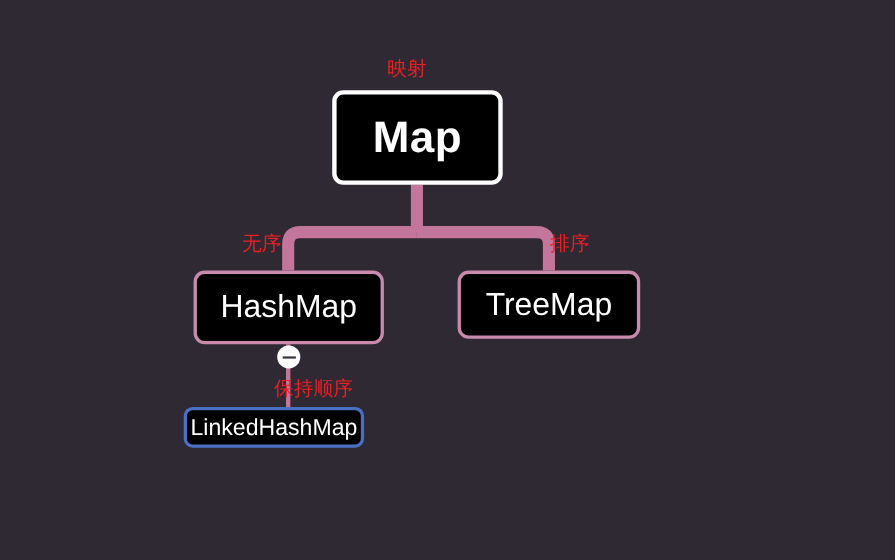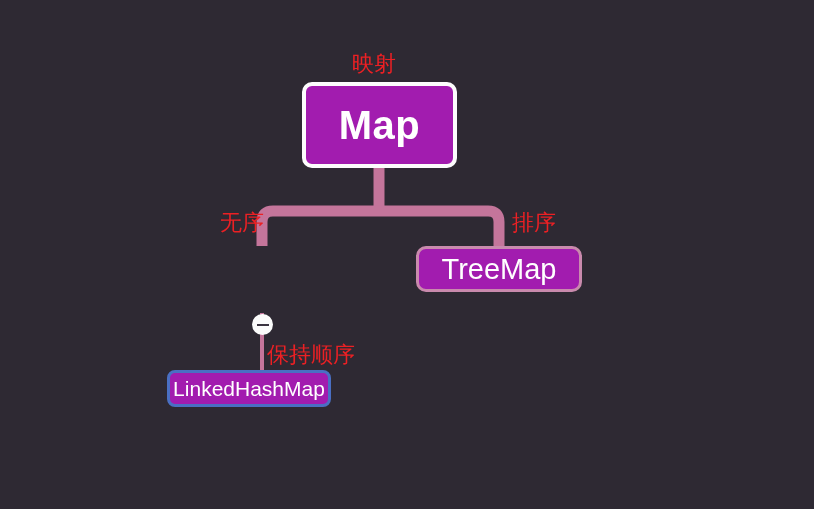--- a/index.html
+++ b/index.html
@@ -21,21 +21,21 @@
   svg.connectors {
     position: absolute;
     left: 0;
     top: 0;
     width: 814px;
     height: 509px;
   }
   .node {
     position: absolute;
     box-sizing: border-box;
-    background: #a21caf;
+    background: #000000;
     display: flex;
     align-items: center;
     justify-content: center;
     color: #ffffff;
     white-space: nowrap;
   }
   .node-root {
     left: 302px;
     top: 82px;
     width: 155px;
@@ -52,45 +52,45 @@
     width: 173px;
     height: 67px;
     border: 3px solid #c98aad;
     border-radius: 10px;
     font-size: 29px;
   }
   .node-tree {
     left: 416px;
     top: 246px;
     width: 166px;
-    height: 46px;
+    height: 62px;
     border: 3px solid #c98aad;
     border-radius: 10px;
     font-size: 29px;
   }
   .node-linked {
     left: 167px;
     top: 370px;
     width: 164px;
     height: 37px;
     border: 3px solid #4a6fc3;
     border-radius: 8px;
     font-size: 21px;
   }
   .edge-label {
     position: absolute;
     color: #ec2024;
-    font-size: 22px;
+    font-size: 18px;
     white-space: nowrap;
     line-height: 1;
   }
   .label-map     { left: 352px; top: 53px; }
   .label-unorder { left: 220px; top: 212px; }
-  .label-order   { left: 512px; top: 212px; }
-  .label-keep    { left: 267px; top: 344px; }
+  .label-order   { left: 500px; top: 212px; }
+  .label-keep    { left: 249px; top: 344px; }
   .collapse-btn {
     position: absolute;
     left: 252px;
     top: 314px;
     width: 21px;
     height: 21px;
     border-radius: 50%;
     background: #fbfbfb;
     box-sizing: border-box;
     display: flex;
@@ -124,20 +124,23 @@
   <div class="edge-label label-map">映射</div>
 
   <div class="node node-root">
     <span>Map</span>
   </div>
 
   <div class="edge-label label-unorder">无序</div>
 
   <div class="edge-label label-order">排序</div>
 
+  <div class="node node-hash">
+    <span>HashMap</span>
+  </div>
 
   <div class="node node-tree">
     <span>TreeMap</span>
   </div>
 
   <div class="collapse-btn">
     <span class="bar"></span>
   </div>
 
   <div class="edge-label label-keep">保持顺序</div>

